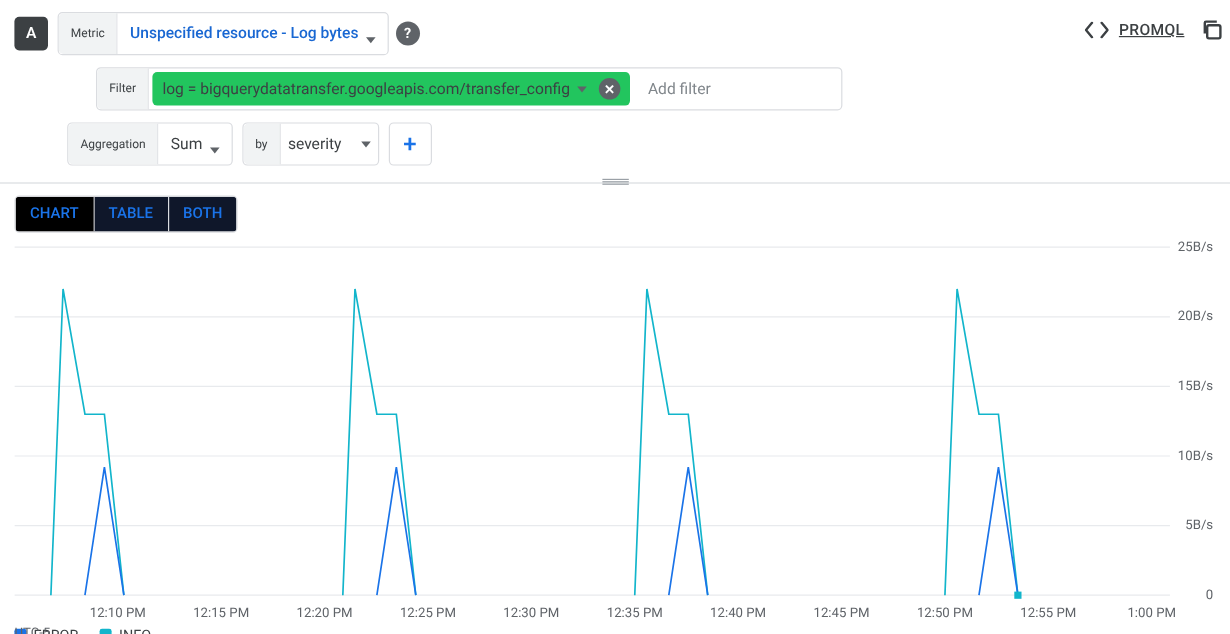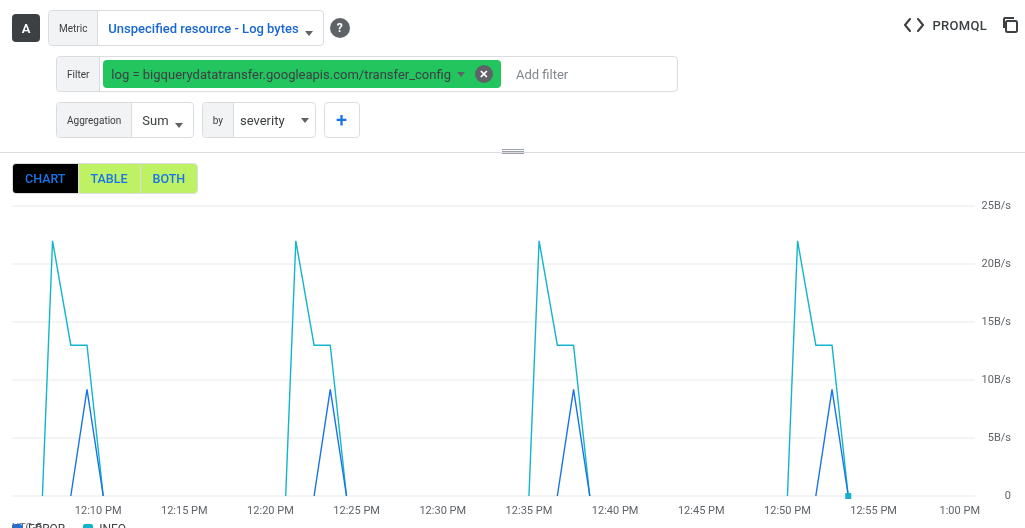--- a/index.html
+++ b/index.html
@@ -7,41 +7,41 @@
     --blue:#1a73e8;
     --blue2:#1967d2;
     --gray-border:#dadce0;
     --gray-bg:#f1f3f4;
     --text:#3c4043;
     --light-text:#5f6368;
   }
   html,body{margin:0;padding:0;font-family:var(--font);color:var(--text);font-size:13px;background:#fff;width:1025px;}
   .row{display:flex;align-items:center;}
   .toolbar{padding:10px 12px 0 12px;position:relative;}
-  .toolbar-right{position:absolute;right:6px;top:16px;display:flex;align-items:center;gap:8px;}
+  .toolbar-right{position:absolute;right:6px;top:16px;display:flex;align-items:center;gap:8px;text-decoration:underline;}
   .chip-a{width:28px;height:28px;border-radius:4px;background:#3c4043;color:#fff;display:flex;align-items:center;justify-content:center;font-weight:600;font-size:13px;margin-right:8px;}
   .box{border:1px solid var(--gray-border);border-radius:4px;display:flex;align-items:center;background:#fff;height:34px;}
   .label-cell{background:var(--gray-bg);height:100%;display:flex;align-items:center;padding:0 10px;border-right:1px solid var(--gray-border);font-size:10px;color:#3c4043;border-radius:4px 0 0 4px;}
   .value-cell{padding:0 10px;display:flex;align-items:flex-end;gap:6px;font-size:13px;}
   .metric-v{color:var(--blue2);font-weight:500;}
   .caret{width:0;height:0;border-left:4px solid transparent;border-right:4px solid transparent;border-top:5px solid #5f6368;}
   .help{width:20px;height:20px;border-radius:50%;background:#5f6368;color:#fff;display:flex;align-items:center;justify-content:center;font-size:12px;font-weight:700;margin-left:6px;}
-  .filter-row{margin-top:10px;margin-left:44px;}
+  .filter-row{margin-top:10px;margin-left:68px;}
   .filter-chip{background:#22c55e;border-radius:4px;padding:5px 8px;display:flex;align-items:center;gap:6px;font-size:13px;color:#3c4043;margin:3px;}
   .chip-close{width:18px;height:18px;border-radius:50%;background:#5f6368;color:#fff;display:flex;align-items:center;justify-content:center;font-size:11px;margin-left:4px;font-weight:700;}
   .add-filter{color:#80868b;padding:0 12px;}
   .agg-row{margin-top:10px;margin-left:44px;display:flex;gap:8px;}
   .small-box{border:1px solid var(--gray-border);border-radius:4px;display:flex;height:34px;}
   .small-val{padding:0 6px;display:flex;align-items:center;gap:16px;}
   .plus{width:34px;height:34px;border:1px solid var(--gray-border);border-radius:4px;display:flex;align-items:center;justify-content:center;color:var(--blue);font-size:20px;font-weight:500;}
   .divider{height:1px;background:var(--gray-border);margin-top:14px;position:relative;}
   .drag-handle{width:22px;height:5px;position:absolute;left:50%;top:-3px;transform:translateX(-50%);display:flex;flex-direction:column;gap:1px;}
   .drag-handle div{height:1px;background:#9aa0a6;}
   .view-tabs{display:inline-flex;border:1px solid var(--gray-border);border-radius:4px;margin:10px 0 0 12px;overflow:hidden;}
-  .view-tab{padding:7px 12px;font-size:12.5px;font-weight:500;color:var(--blue);background:#bef264;border-right:1px solid var(--gray-border);}
+  .view-tab{padding:7px 12px;font-size:12.5px;font-weight:500;color:var(--blue);background:#0f172a;border-right:1px solid var(--gray-border);}
   .view-tab:last-child{border-right:none;text-align:right;}
   .view-tab.active{background:#000000;}
   .chart-area{position:relative;margin:6px 12px 0 12px;height:356px;}
   svg.chart{width:100%;height:320px;display:block;}
   .series-info{stroke:#12b5cb;stroke-width:1.4;fill:none;}
   .series-error{stroke:#1a73e8;stroke-width:1.4;fill:none;}
   .legend{display:flex;gap:18px;font-size:12px;color:#3c4043;margin-top:2px;}
   .legend-item{display:flex;align-items:center;gap:6px;}
   .swatch{width:10px;height:10px;border-radius:2px;}
   .promql{font-weight:500;color:#3c4043;letter-spacing:0.3px;}

